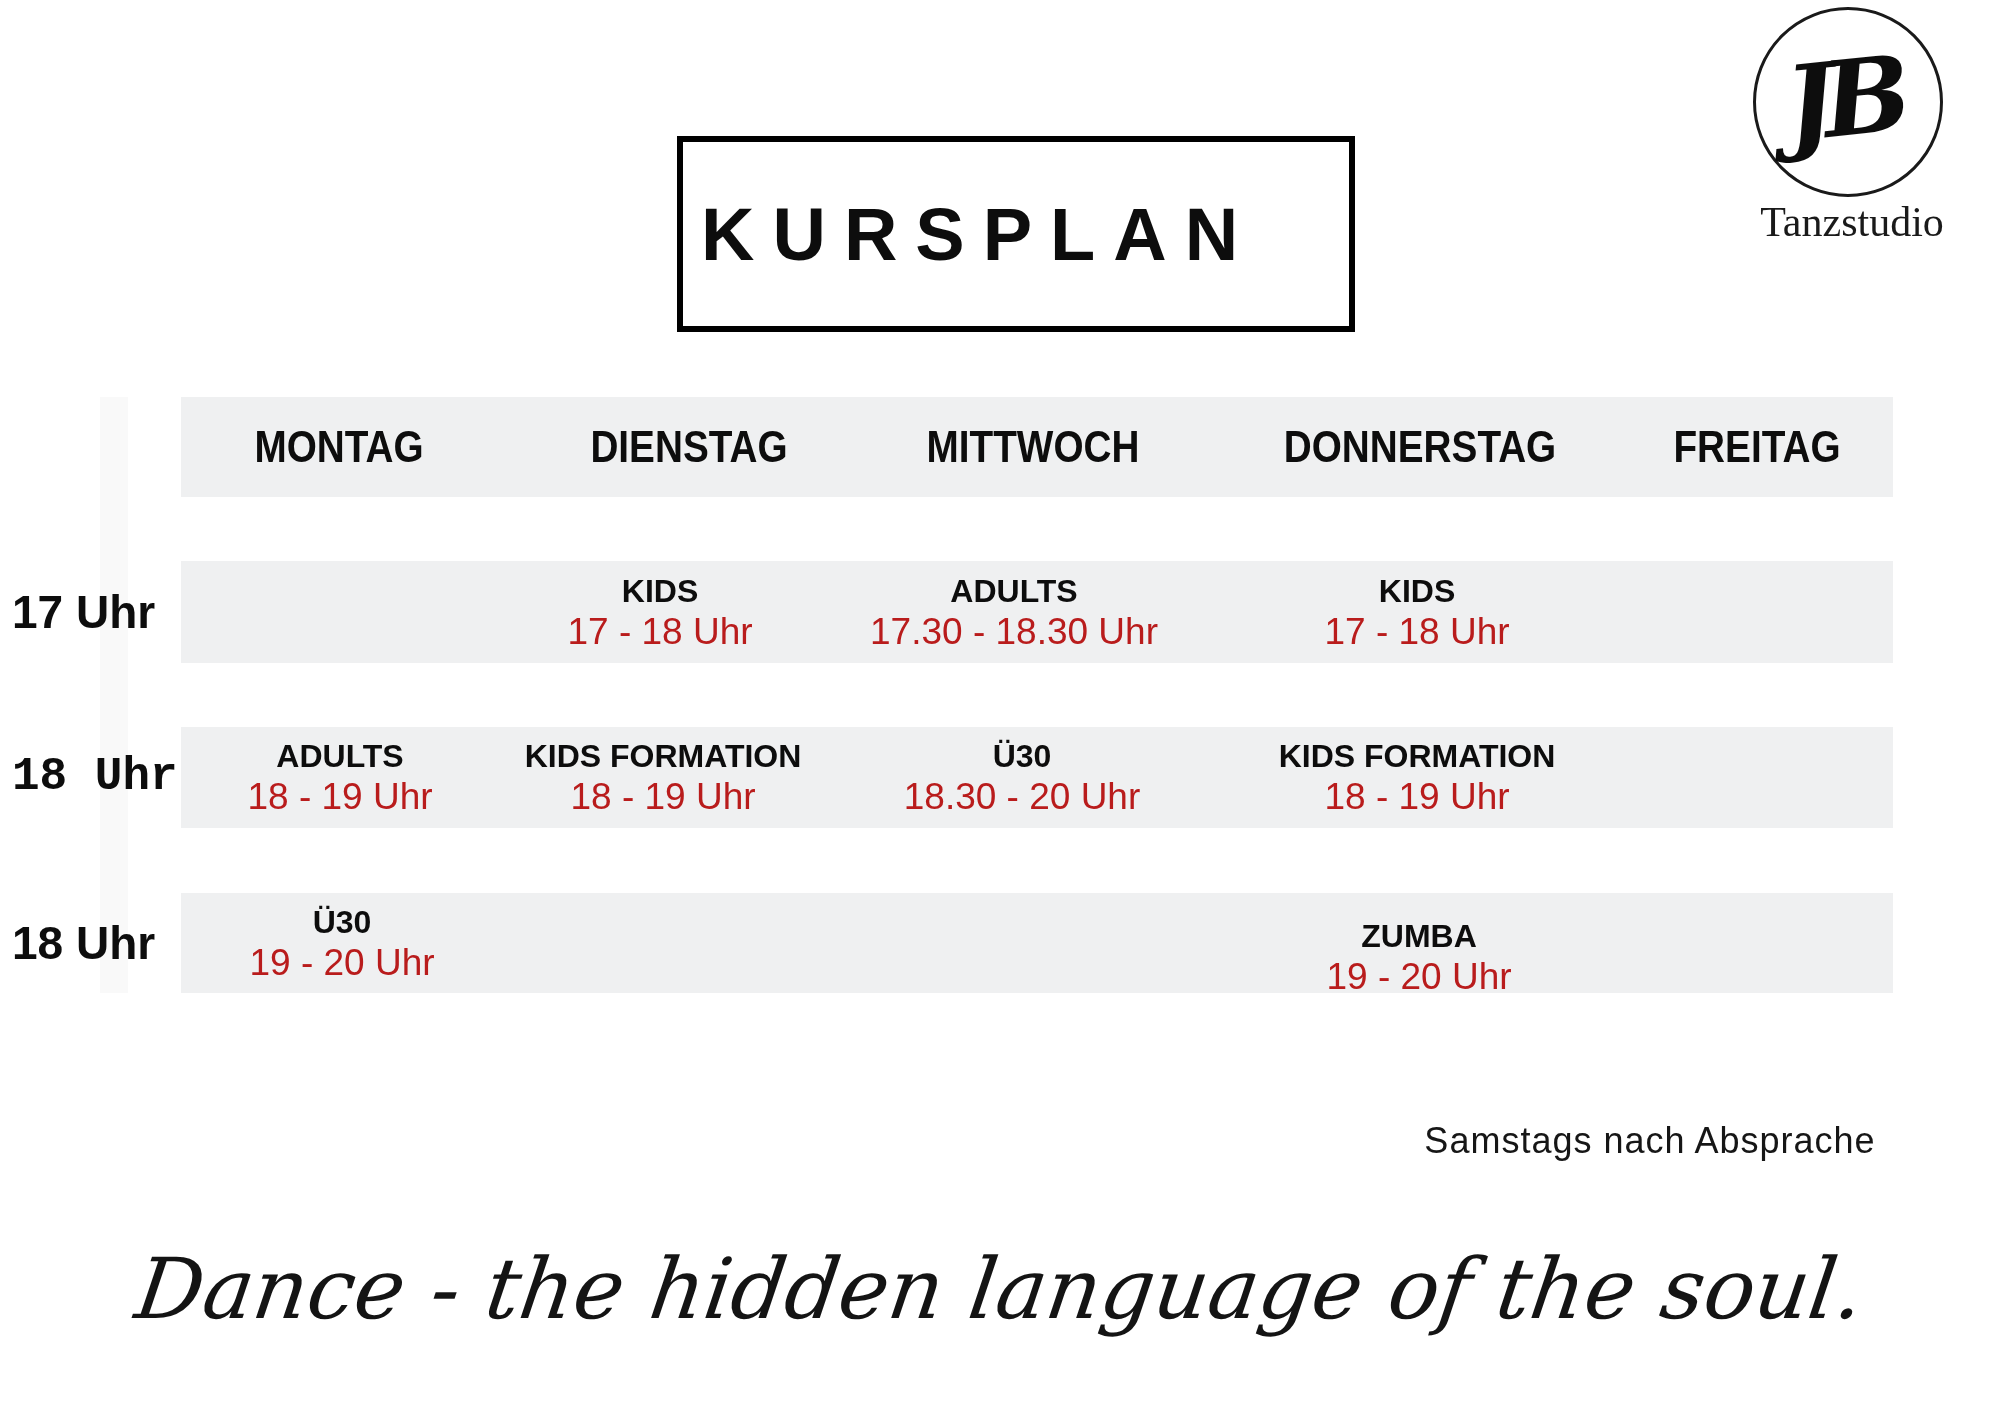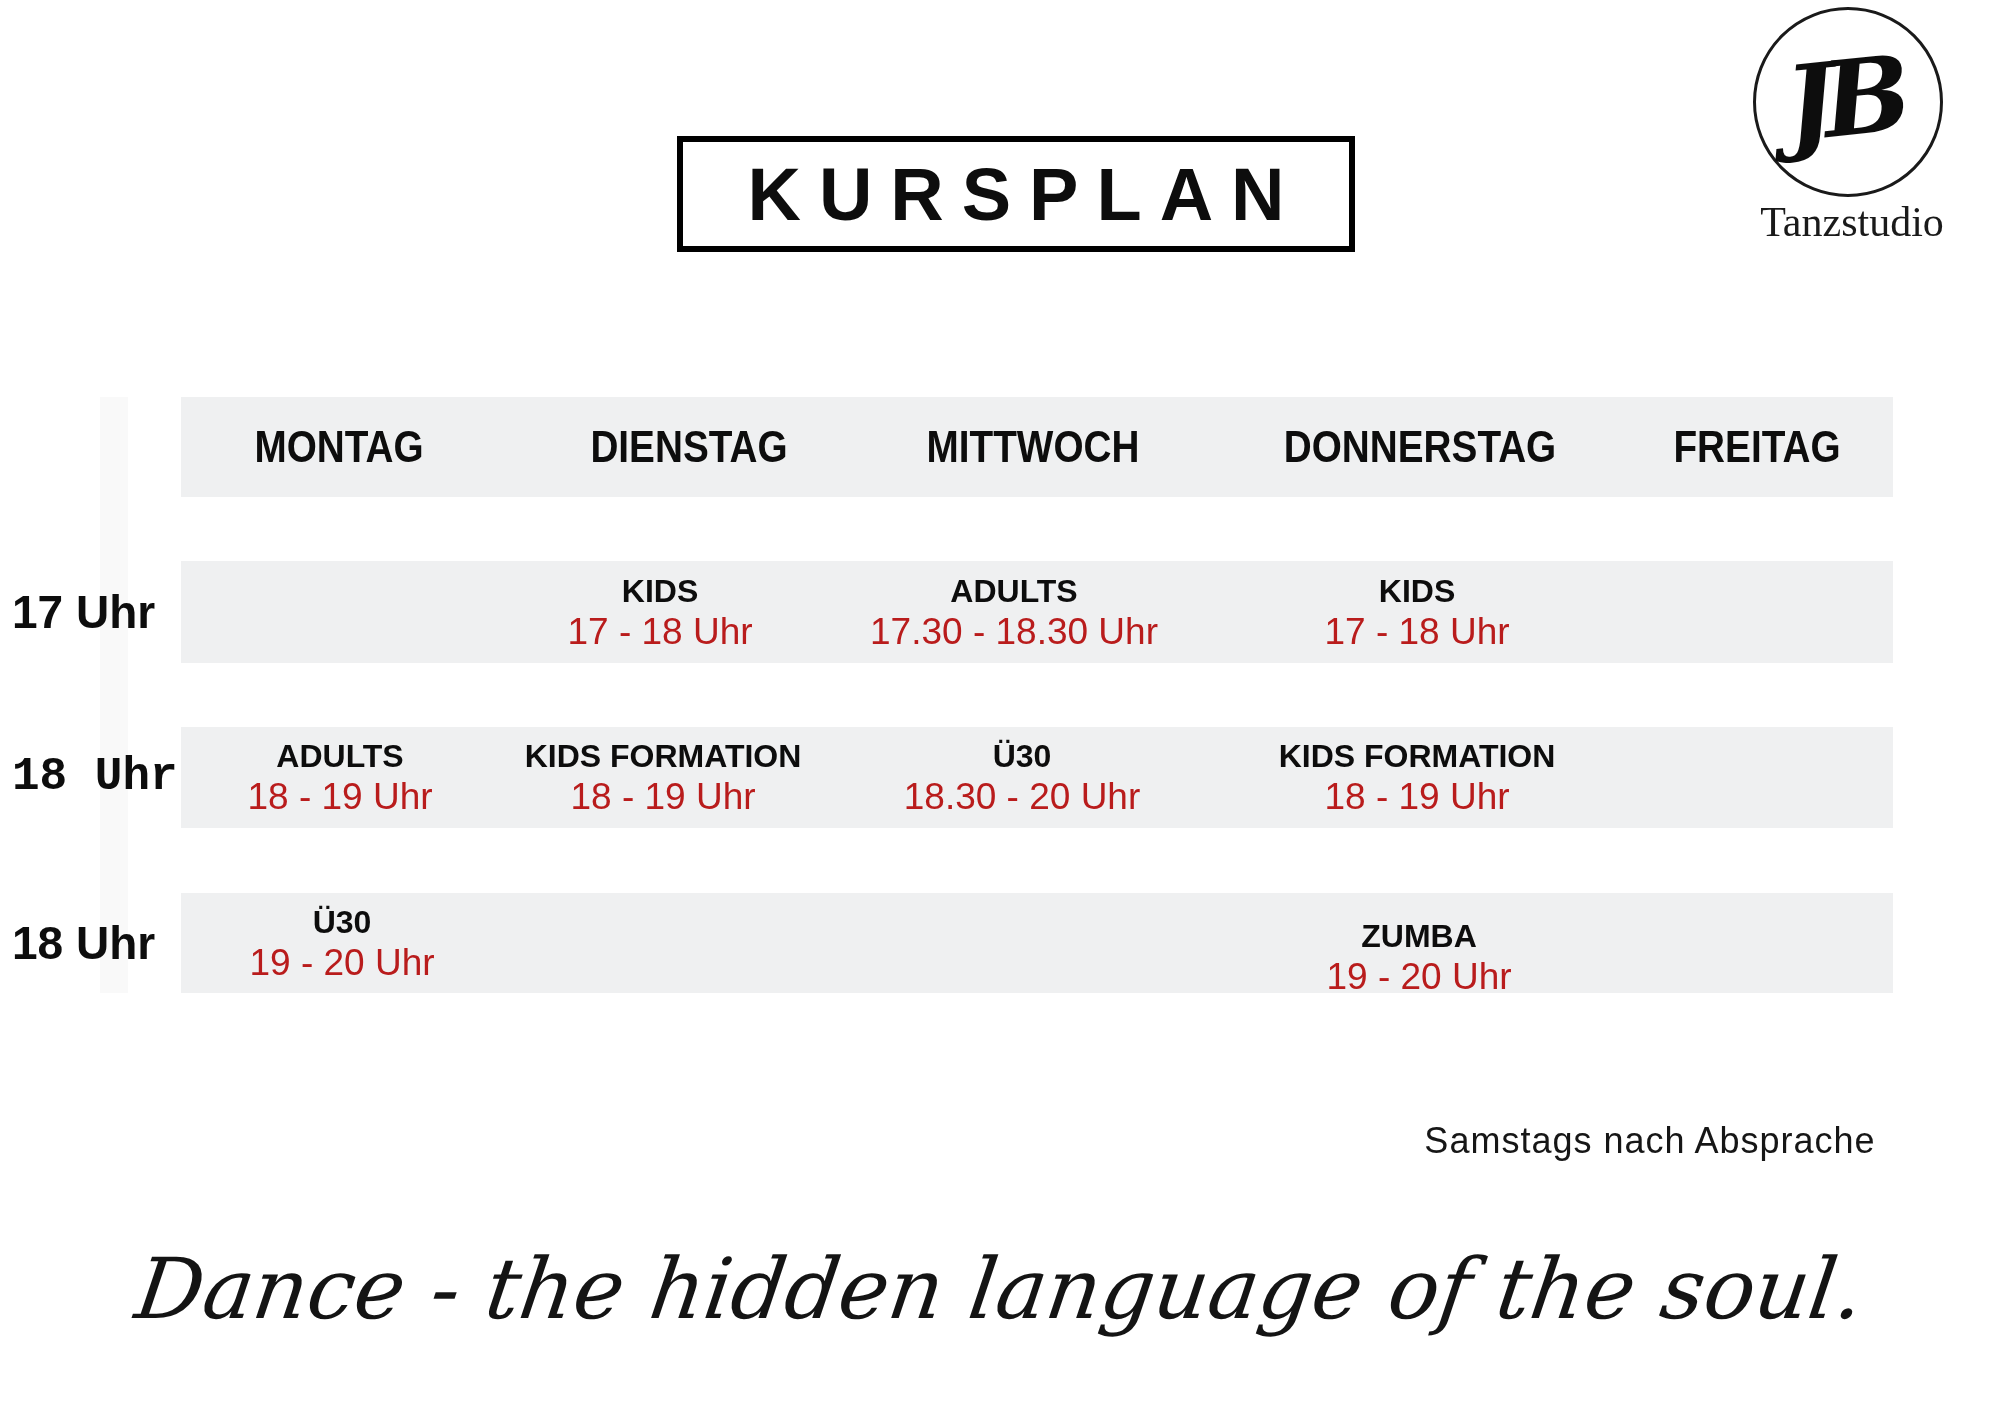--- a/index.html
+++ b/index.html
@@ -6,23 +6,23 @@
   #poster{
     position:relative;
     width:2000px;height:1414px;
     background:#ffffff;
     overflow:hidden;
     font-family:"Liberation Sans",sans-serif;
     color:#111111;
   }
   
   .title-box{
-    position:absolute;left:677px;top:136px;width:678px;height:116px;
+    position:absolute;left:677px;top:136px;width:678px;height:196px;
     border:6px solid #000000;box-sizing:border-box;
-    display:flex;align-items:center;justify-content:center;
+    display:flex;align-items:center;
   }
   .title-text{
     font-size:74px;font-weight:700;letter-spacing:18px;padding-left:18px;
     color:#0d0d0d;white-space:nowrap;
   }
   
   .logo-circle{
     position:absolute;left:1753px;top:7px;width:190px;height:190px;
     border:3px solid #1a1a1a;border-radius:50%;box-sizing:border-box;
     display:flex;align-items:center;justify-content:center;background:#ffffff;

